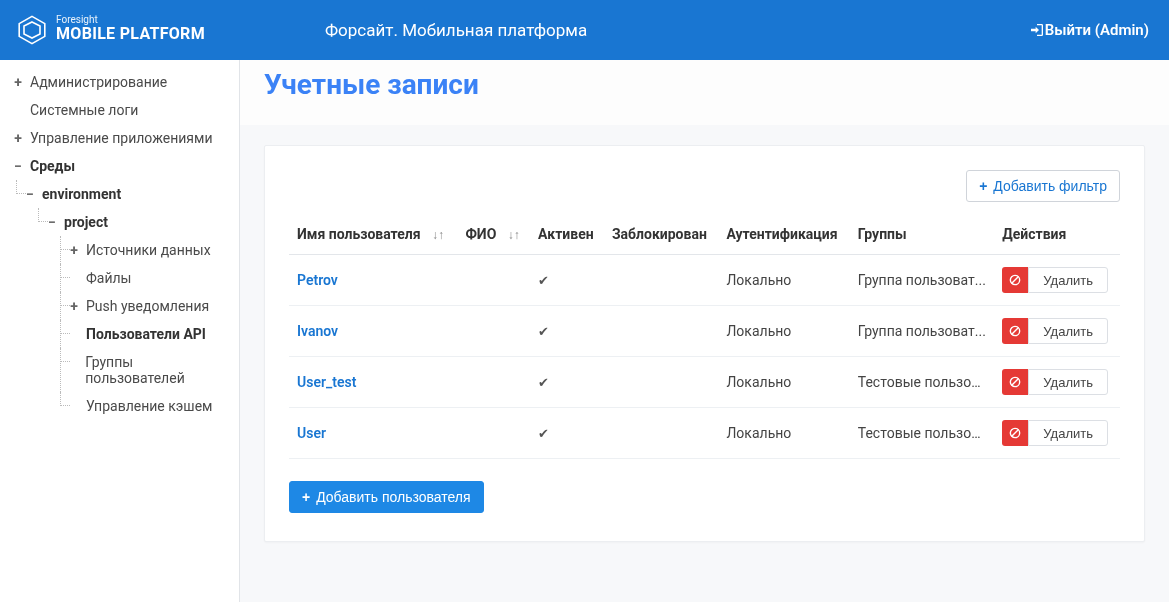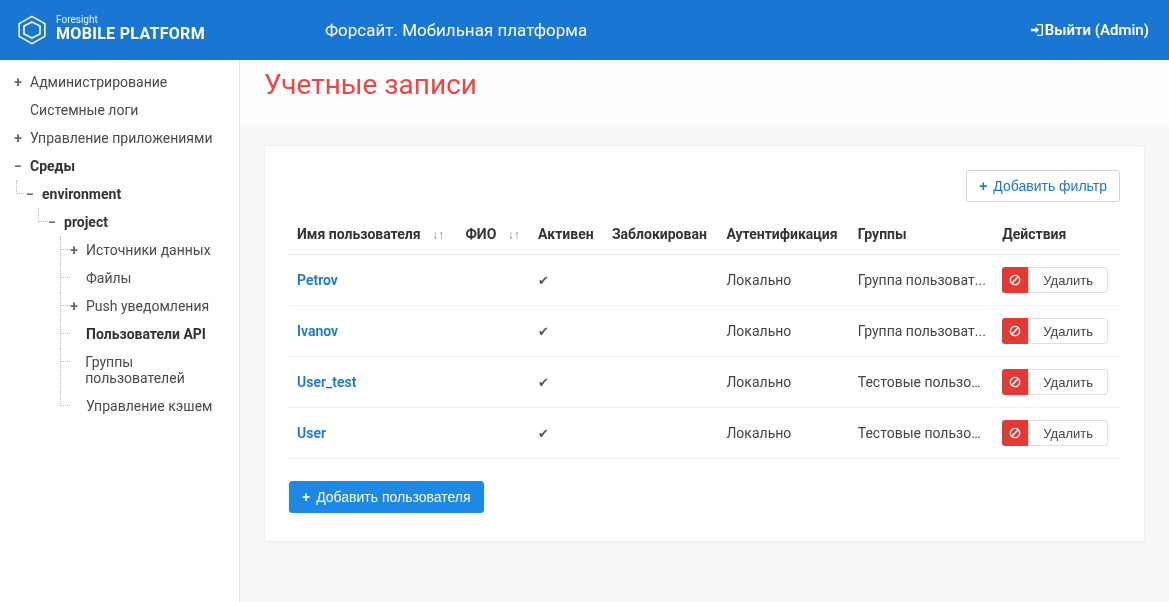--- a/index.html
+++ b/index.html
@@ -89,22 +89,22 @@
     color: #7a7a7a;
     font-size: 13.5px;
   }
   .crumbs span { color: #6b6f76; }
   .crumbs .sep { margin: 0 6px; color: #b5b9bf; }
   .crumbs .active { color: #4a4a4a; font-weight: 600; }
   .page-title {
     background: #fdfdfd;
     padding: 8px 24px 24px 24px;
     font-size: 28px;
-    font-weight: 400;
-    color: #ef4444;
+    font-weight: 700;
+    color: #3b82f6;
   }
   .panel {
     background: #fff;
     margin: 20px 24px 24px 24px;
     border: 1px solid #eceef1;
     border-radius: 2px;
     box-shadow: 0 1px 2px rgba(0,0,0,.03);
     padding: 24px 24px 28px 24px;
   }
   .panel-toolbar { display: flex; justify-content: flex-end; margin-bottom: 12px; }

